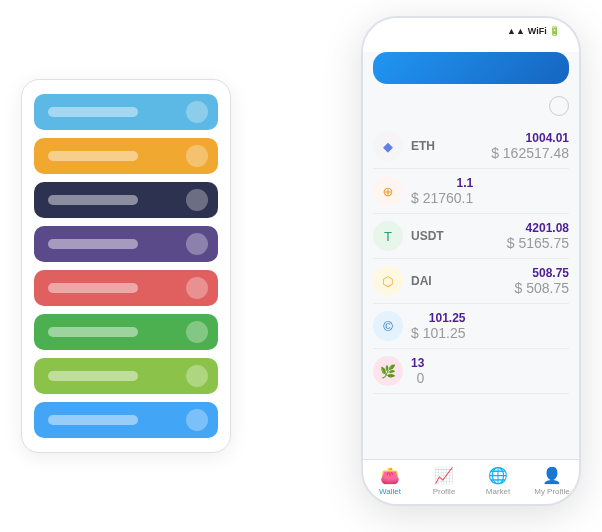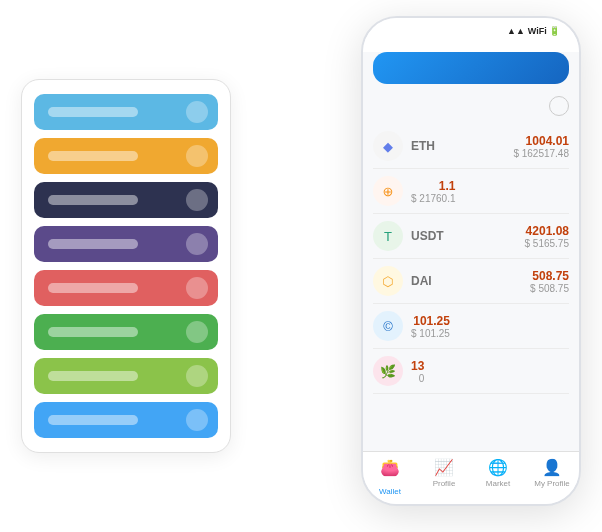--- a/index.html
+++ b/index.html
@@ -219,24 +219,24 @@
       font-size: 12px;
       font-weight: 600;
       color: #737373;
     }
     .asset-values {
       text-align: right;
     }
     .asset-amount {
       font-size: 12px;
       font-weight: 600;
-      color: #c2410c;
+      color: #4c1d95;
     }
     .asset-usd {
-      font-size: 10px;
+      font-size: 14px;
       color: #999;
     }
 
     
     .phone-nav {
       background: #fff;
       border-top: 0.5px solid #e0e0e0;
       display: flex;
       padding: 6px 0 8px;
     }
@@ -254,21 +254,20 @@
     }
     .nav-icon.active {
       color: #2196f3;
     }
     .nav-label {
       font-size: 8px;
       color: #999;
     }
     .nav-label.active {
       color: #2196f3;
-      margin-top: 8px;
     }
   </style>
 </head>
 <body>
 
 <div class="scene">
 
   <div class="card-stack" id="card-stack">
       <div class="card-item" style="background: rgb(92, 184, 228);">
         <div class="card-item-label"></div>

